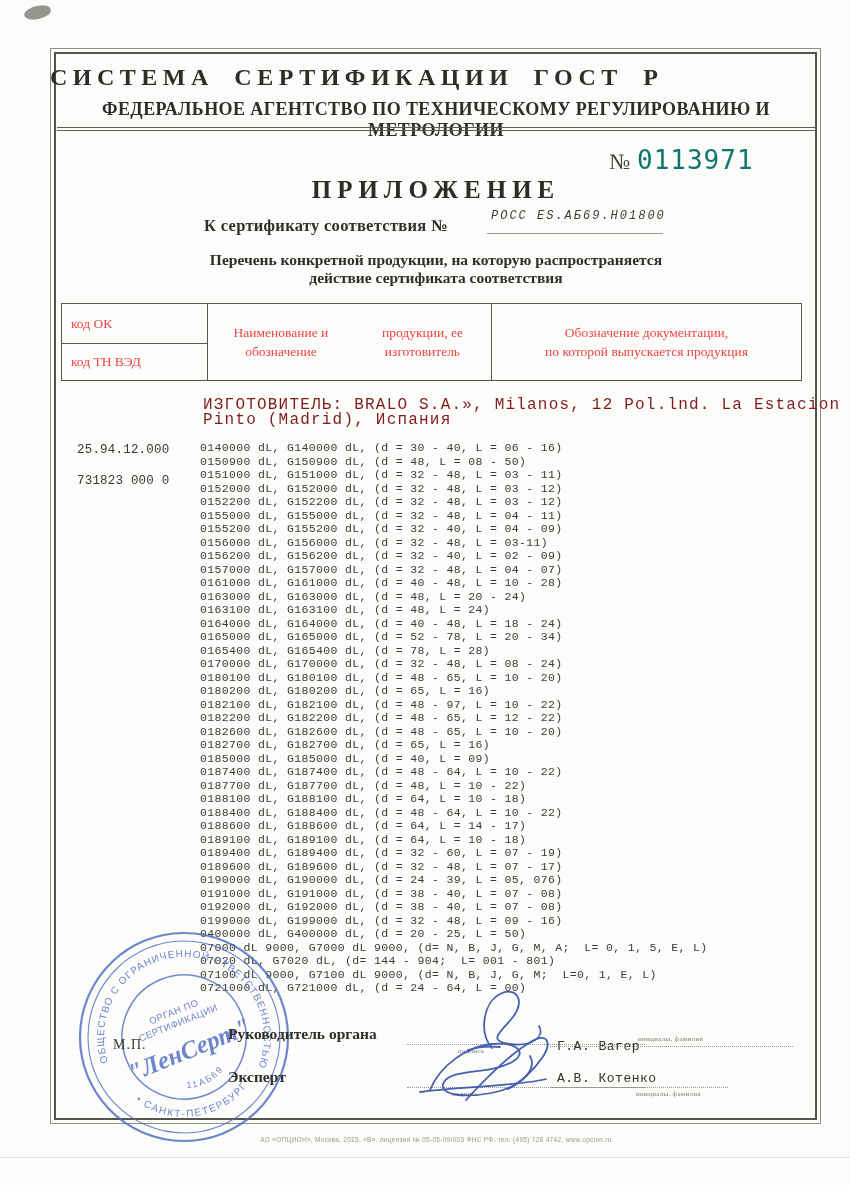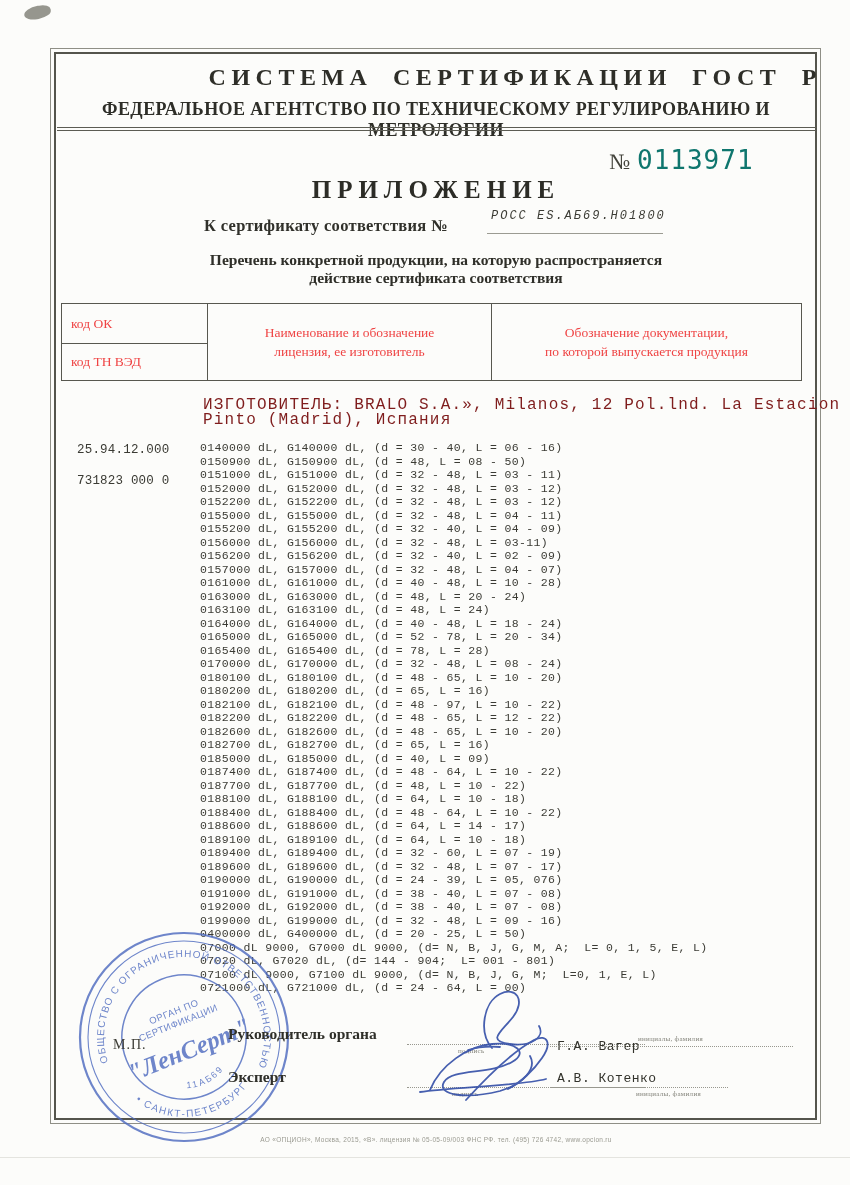--- a/index.html
+++ b/index.html
@@ -9,21 +9,21 @@
   
   .smudge{position:absolute;left:24px;top:6px;width:27px;height:13px;background:#6b6b60;
           opacity:.7;border-radius:55% 40% 50% 45%;transform:rotate(-10deg);}
   .paper-edge{position:absolute;left:0;top:1157px;width:100%;height:1px;background:#e4e4df;}
 
   
   .frame-outer{position:absolute;left:50px;top:48px;width:771px;height:1076px;
                border:1px solid #8f8f86;box-sizing:border-box;}
   .frame-inner{position:absolute;inset:3px;border:2px solid #54544c;}
 
-  .title1{position:absolute;left:50px;top:64px;width:772px;text-align:right;
+  .title1{position:absolute;left:50px;top:64px;width:772px;text-align:left;
           font-size:24px;font-weight:bold;letter-spacing:5.5px;word-spacing:9px;color:#2e2e28;}
   .title2{position:absolute;left:50px;top:99px;width:772px;text-align:center;
           font-size:18px;font-weight:bold;letter-spacing:.4px;color:#2e2e28;}
   .header-sep{position:absolute;left:57px;top:127px;width:759px;height:4px;box-sizing:border-box;
           border-top:1px solid #5c5c53;border-bottom:1px solid #5c5c53;}
 
   .doc-number{position:absolute;left:609px;top:145px;display:flex;align-items:baseline;gap:7px;}
   .num-label{font-size:22px;color:#43433b;}
   .num-value{font-family:"DejaVu Sans Mono",monospace;font-size:26px;letter-spacing:1px;color:#0f766e;}
 
@@ -40,21 +40,21 @@
           font-weight:bold;color:#2f2f29;}
   .sub1{top:251px;} .sub2{top:269px;}
 
   
   .tbl{position:absolute;left:61px;top:303px;width:741px;height:78px;box-sizing:border-box;
        border:1px solid #57574f;font-size:13.5px;color:#ef4444;}
   .tbl-c1{position:absolute;left:0;top:0;width:146px;height:100%;border-right:1px solid #57574f;box-sizing:border-box;}
   .tbl-c1a{height:40px;box-sizing:border-box;border-bottom:1px solid #57574f;display:flex;align-items:center;padding-left:9px;}
   .tbl-c1b{height:36px;display:flex;align-items:center;padding-left:9px;}
   .tbl-c2{position:absolute;left:146px;top:0;width:284px;height:100%;border-right:1px solid #57574f;box-sizing:border-box;
-          display:flex;flex-direction:column;justify-content:center;align-items:center;line-height:19px;}
+          display:flex;flex-direction:row;justify-content:center;align-items:center;text-align:center;line-height:19px;}
   .tbl-c3{position:absolute;left:430px;top:0;right:0;height:100%;
           display:flex;flex-direction:column;justify-content:center;align-items:center;text-align:center;line-height:19px;}
 
   
   pre{margin:0;white-space:pre;}
   .manufacturer{position:absolute;left:203px;top:398px;font-family:"Liberation Mono",monospace;
           font-size:16px;line-height:15px;letter-spacing:1.2px;color:#7f1d1d;}
   .code-ok{position:absolute;left:77px;top:443px;font-family:"Liberation Mono",monospace;
           font-size:12.5px;letter-spacing:.2px;color:#3a3a33;}
   .code-tnved{position:absolute;left:77px;top:474px;font-family:"Liberation Mono",monospace;
@@ -115,21 +115,21 @@
   <div class="subtitle sub1">Перечень конкретной продукции,  на которую распространяется</div>
   <div class="subtitle sub2">действие сертификата соответствия</div>
 
   <div class="tbl">
     <div class="tbl-c1">
       <div class="tbl-c1a">код ОК</div>
       <div class="tbl-c1b">код ТН ВЭД</div>
     </div>
     <div class="tbl-c2">
       <div>Наименование и обозначение</div>
-      <div>лицензия, ее изготовитель</div>
+      <div>продукции, ее изготовитель</div>
     </div>
     <div class="tbl-c3">
       <div>Обозначение документации,</div>
       <div>по которой выпускается продукция</div>
     </div>
   </div>
 
   <pre class="manufacturer">ИЗГОТОВИТЕЛЬ: BRALO S.A.», Milanos, 12 Pol.lnd. La Estacion 28320
 Pinto (Madrid), Испания</pre>
 

